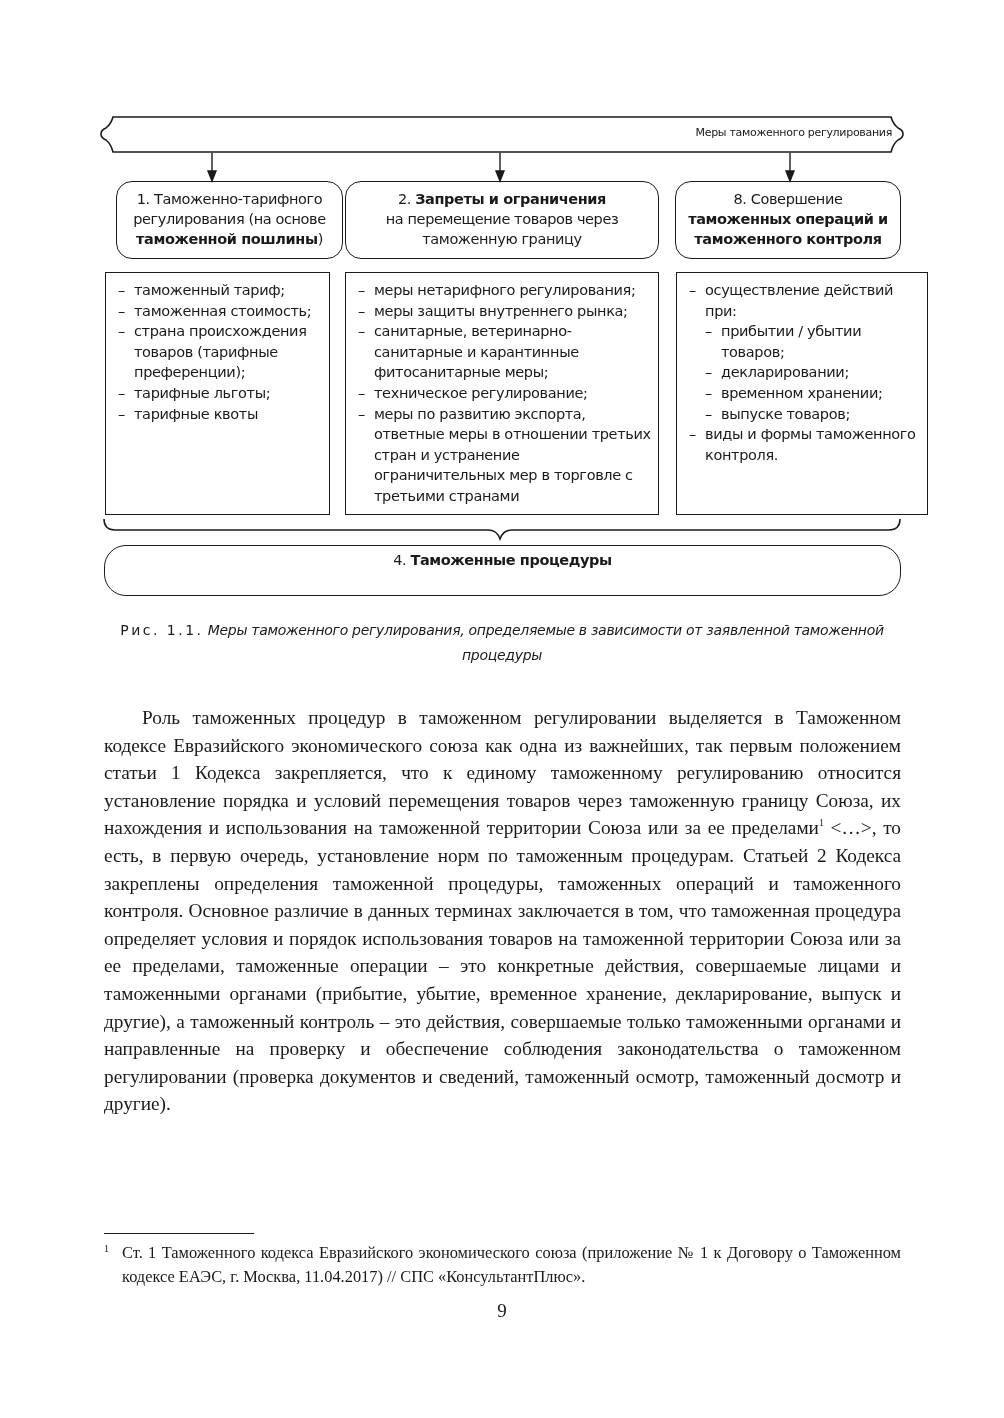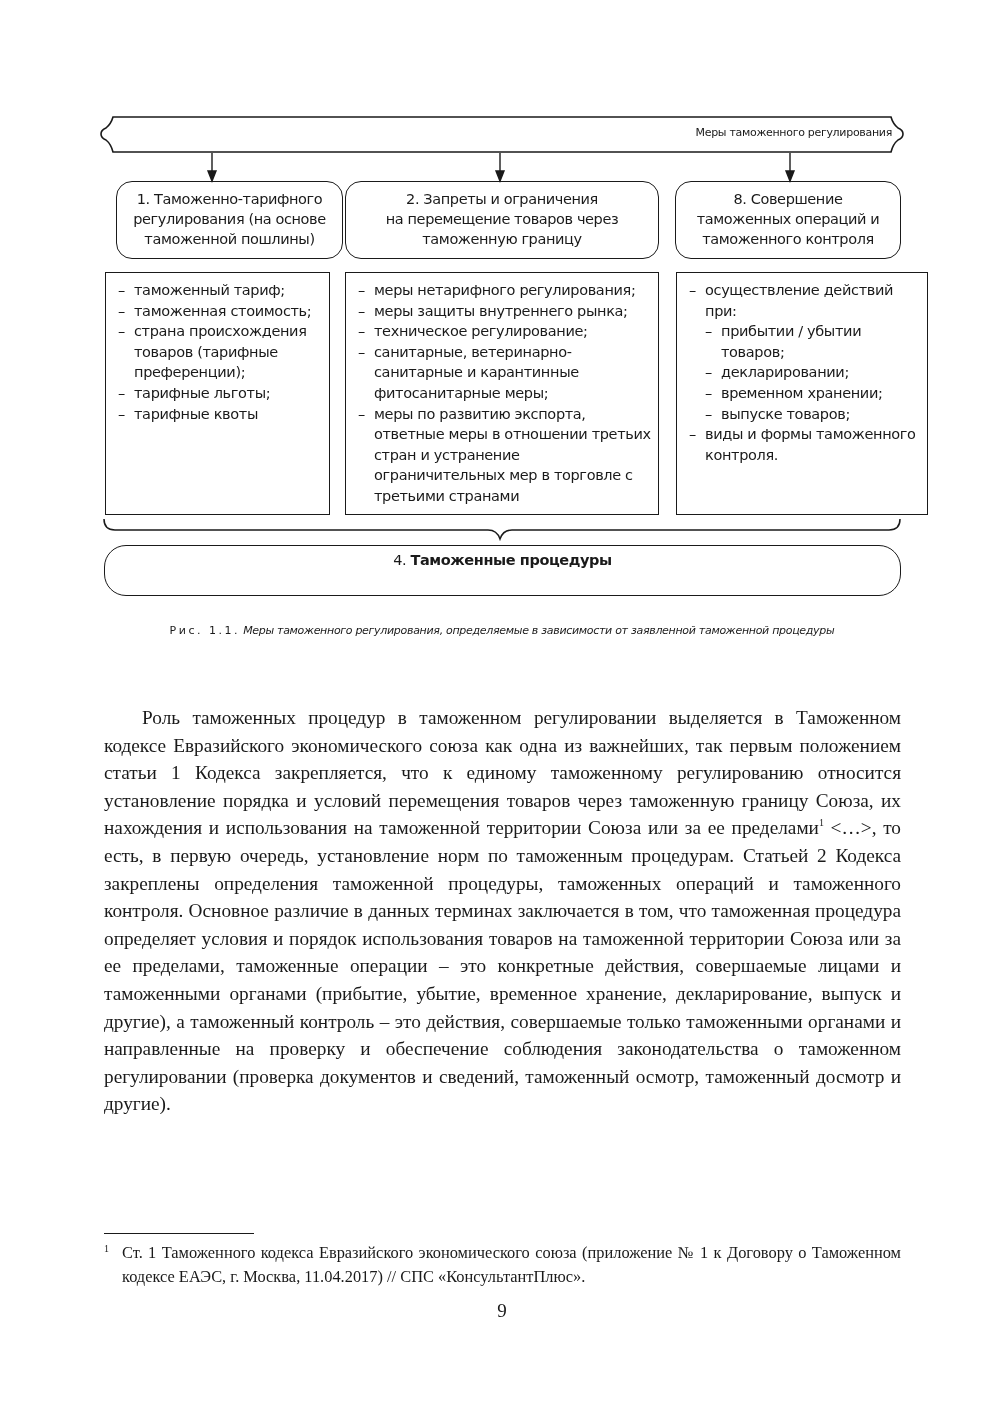--- a/index.html
+++ b/index.html
@@ -9,41 +9,41 @@
 
   
   #diagram { position: absolute; left: 0; top: 0; width: 1004px; height: 610px; }
   #diagram svg.lines { position: absolute; left: 0; top: 0; }
   .top-title { position: absolute; left: 112px; top: 122px; width: 780px; text-align: right;
                font-size: 11px; line-height: 22px; letter-spacing: -0.3px; }
 
   .head-box { position: absolute; top: 181px; height: 78px; box-sizing: border-box;
               border: 1.6px solid #1a1a1a; border-radius: 16px; text-align: center;
               font-size: 14.5px; line-height: 20px; letter-spacing: -0.4px; padding-top: 7px; }
-  .head-box b { font-weight: normal; }
+  .head-box b { font-weight: bold; }
   #hb1 { left: 104px; width: 227px; margin-left: 12px; }
   #hb2 { left: 345px; width: 314px; }
   #hb3 { left: 675px; width: 226px; }
 
   .list-box { position: absolute; top: 272px; height: 243px; box-sizing: border-box;
               border: 1.4px solid #1a1a1a; font-size: 14.5px; line-height: 20.6px;
               letter-spacing: -0.35px; padding: 7px 4px 0 12px; }
   #lb1 { left: 105px; width: 225px; }
   #lb2 { left: 345px; width: 314px; }
   #lb3 { left: 676px; width: 252px; }
   .li { position: relative; padding-left: 16px; }
   .li::before { content: "–"; position: absolute; left: 0; top: 0; }
   .li.sub { margin-left: 16px; }
 
   .proc-box { position: absolute; left: 104px; top: 545px; width: 797px; height: 51px;
               box-sizing: border-box; border: 1.6px solid #1a1a1a; border-radius: 22px;
               text-align: center; font-size: 14.5px; line-height: 20px; letter-spacing: -0.4px; padding-top: 4px; }
 
   .caption { position: absolute; left: 100px; top: 618px; width: 804px; text-align: center;
-             font-size: 11px; line-height: 25px; letter-spacing: -0.3px; }
+             font-size: 14px; line-height: 25px; letter-spacing: -0.3px; }
   .caption .lbl { letter-spacing: 2.5px; font-style: normal; }
   .caption .txt { font-style: italic; }
 
   
   .body-text { position: absolute; left: 104px; top: 704px; width: 797px;
                font-size: 19.3px; line-height: 27.6px; text-align: justify; }
   .body-text p { margin: 0; text-indent: 38px; }
   sup { font-size: 10px; line-height: 0; vertical-align: 8px; }
 
   .fn-rule { position: absolute; left: 104px; top: 1233px; width: 150px; height: 0; border-top: 1.3px solid #1a1a1a; }
@@ -90,22 +90,22 @@
   <div class="list-box sans" id="lb1">
     <div class="li">таможенный тариф;</div>
     <div class="li">таможенная стоимость;</div>
     <div class="li">страна происхождения товаров (тарифные преференции);</div>
     <div class="li">тарифные льготы;</div>
     <div class="li">тарифные квоты</div>
   </div>
   <div class="list-box sans" id="lb2">
     <div class="li">меры нетарифного регулирования;</div>
     <div class="li">меры защиты внутреннего рынка;</div>
+    <div class="li">санитарные, ветеринарно-санитарные и карантинные фитосанитарные меры;</div>
     <div class="li">техническое регулирование;</div>
-    <div class="li">санитарные, ветеринарно-санитарные и карантинные фитосанитарные меры;</div>
     <div class="li">меры по развитию экспорта, ответные меры в отношении третьих стран и устранение ограничительных мер в торговле с третьими странами</div>
   </div>
   <div class="list-box sans" id="lb3">
     <div class="li">осуществление действий при:</div>
     <div class="li sub">прибытии / убытии товаров;</div>
     <div class="li sub">декларировании;</div>
     <div class="li sub">временном хранении;</div>
     <div class="li sub">выпуске товаров;</div>
     <div class="li">виды и формы таможенного контроля.</div>
   </div>

